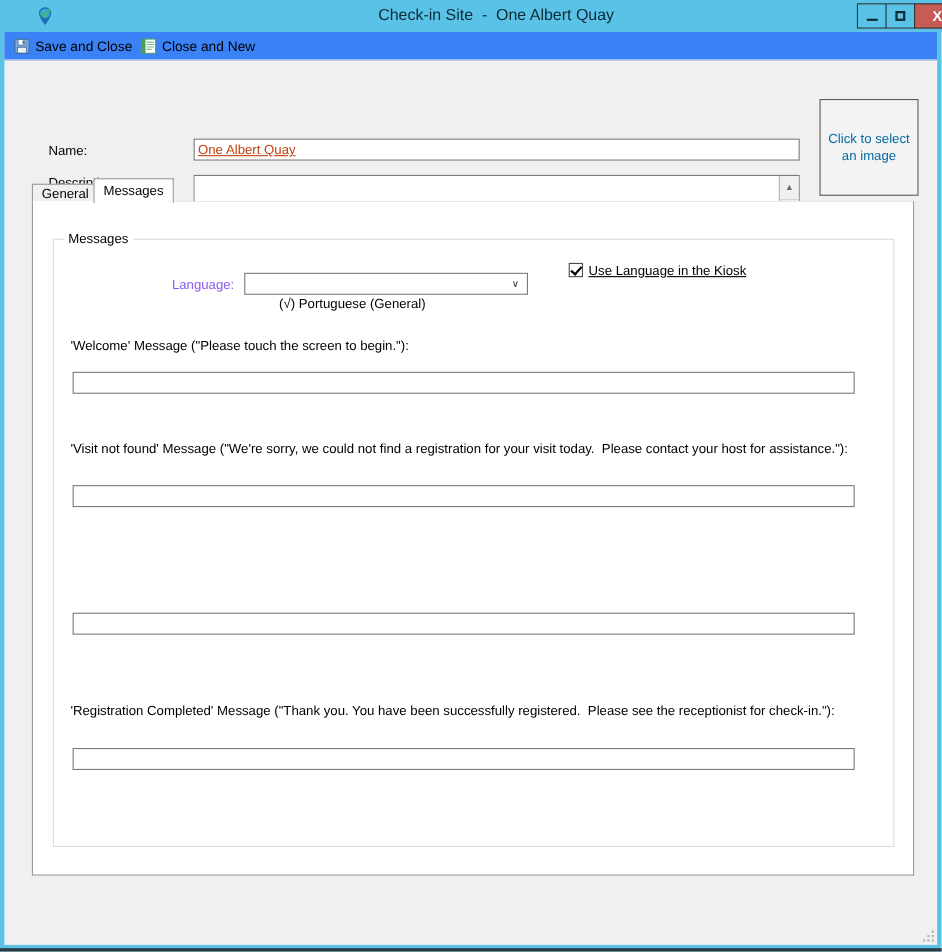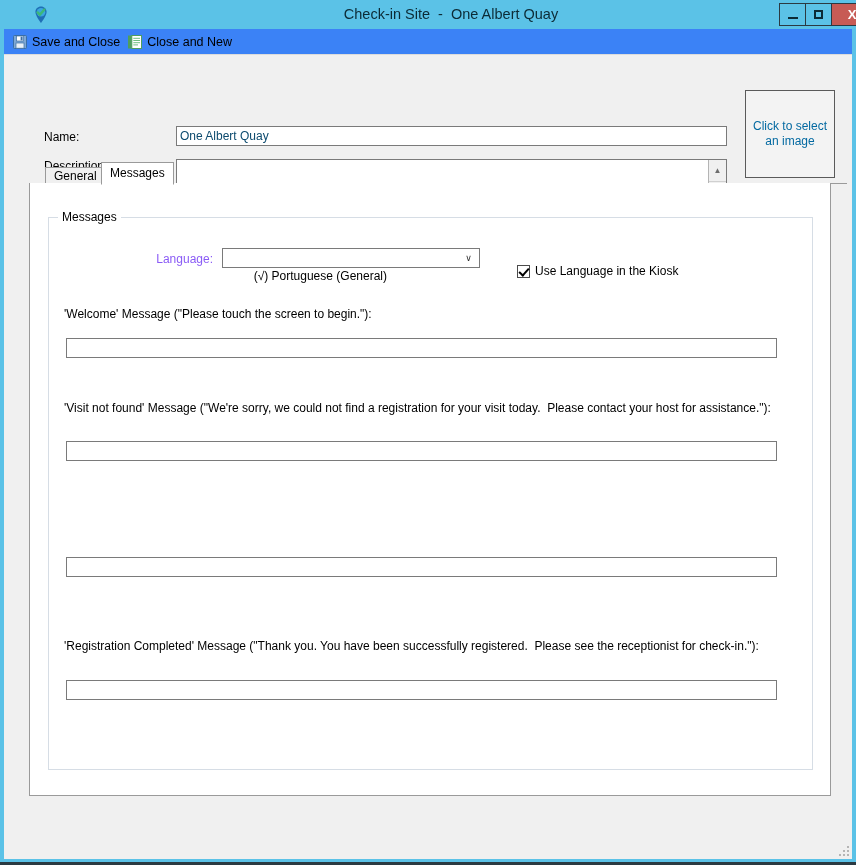--- a/index.html
+++ b/index.html
@@ -148,23 +148,24 @@
   .lbl-name { left: 40px; top: 75px; width: 128px; }
   .lbl-desc { left: 40px; top: 104px; width: 128px; }
 
   .txt {
     position: absolute;
     background: #ffffff;
     border: 1px solid #7a7a7a;
     box-sizing: border-box;
     font-family: "Liberation Sans", sans-serif;
     font-size: 12px;
-    color: #0c4a6e;
+    color: #c2410c;
     padding: 0 3px;
     outline: none;
+    text-decoration: underline;
   }
   #name-input {
     left: 172px; top: 71px;
     width: 551px; height: 20px;
   }
   .desc-wrap {
     position: absolute;
     left: 172px; top: 104px;
     width: 551px; height: 44px;
     border: 1px solid #7a7a7a;
@@ -219,21 +220,21 @@
     font-size: 12px;
     line-height: 15px;
     color: #0369a1;
     cursor: pointer;
     white-space: pre-line;
   }
 
   
   .tabstrip {
     position: absolute;
-    left: 41px; top: 133px;
+    left: 25px; top: 133px;
     width: 802px;
     height: 22px;
   }
   .tab {
     position: absolute;
     top: 5px;
     height: 17px;
     padding: 0 8px;
     background: #f0f0f0;
     border: 1px solid #9a9a9a;
@@ -319,24 +320,25 @@
     right: 2px; top: 0;
     width: 17px; height: 18px;
     display: flex;
     align-items: center;
     justify-content: center;
     font-size: 9px;
     color: #303030;
   }
   .cbrow {
     position: absolute;
-    left: 487px; top: 81px;
-    display: flex;
-    align-items: flex-end;
-    cursor: pointer;
+    left: 487px; top: 56px;
+    display: flex;
+    align-items: flex-start;
+    cursor: pointer;
+    text-decoration: underline;
   }
   .cbox {
     width: 13px; height: 13px;
     border: 1px solid #4b4b4b;
     background: #ffffff;
     box-sizing: border-box;
     position: relative;
     flex: none;
     margin-right: 5px;
   }

